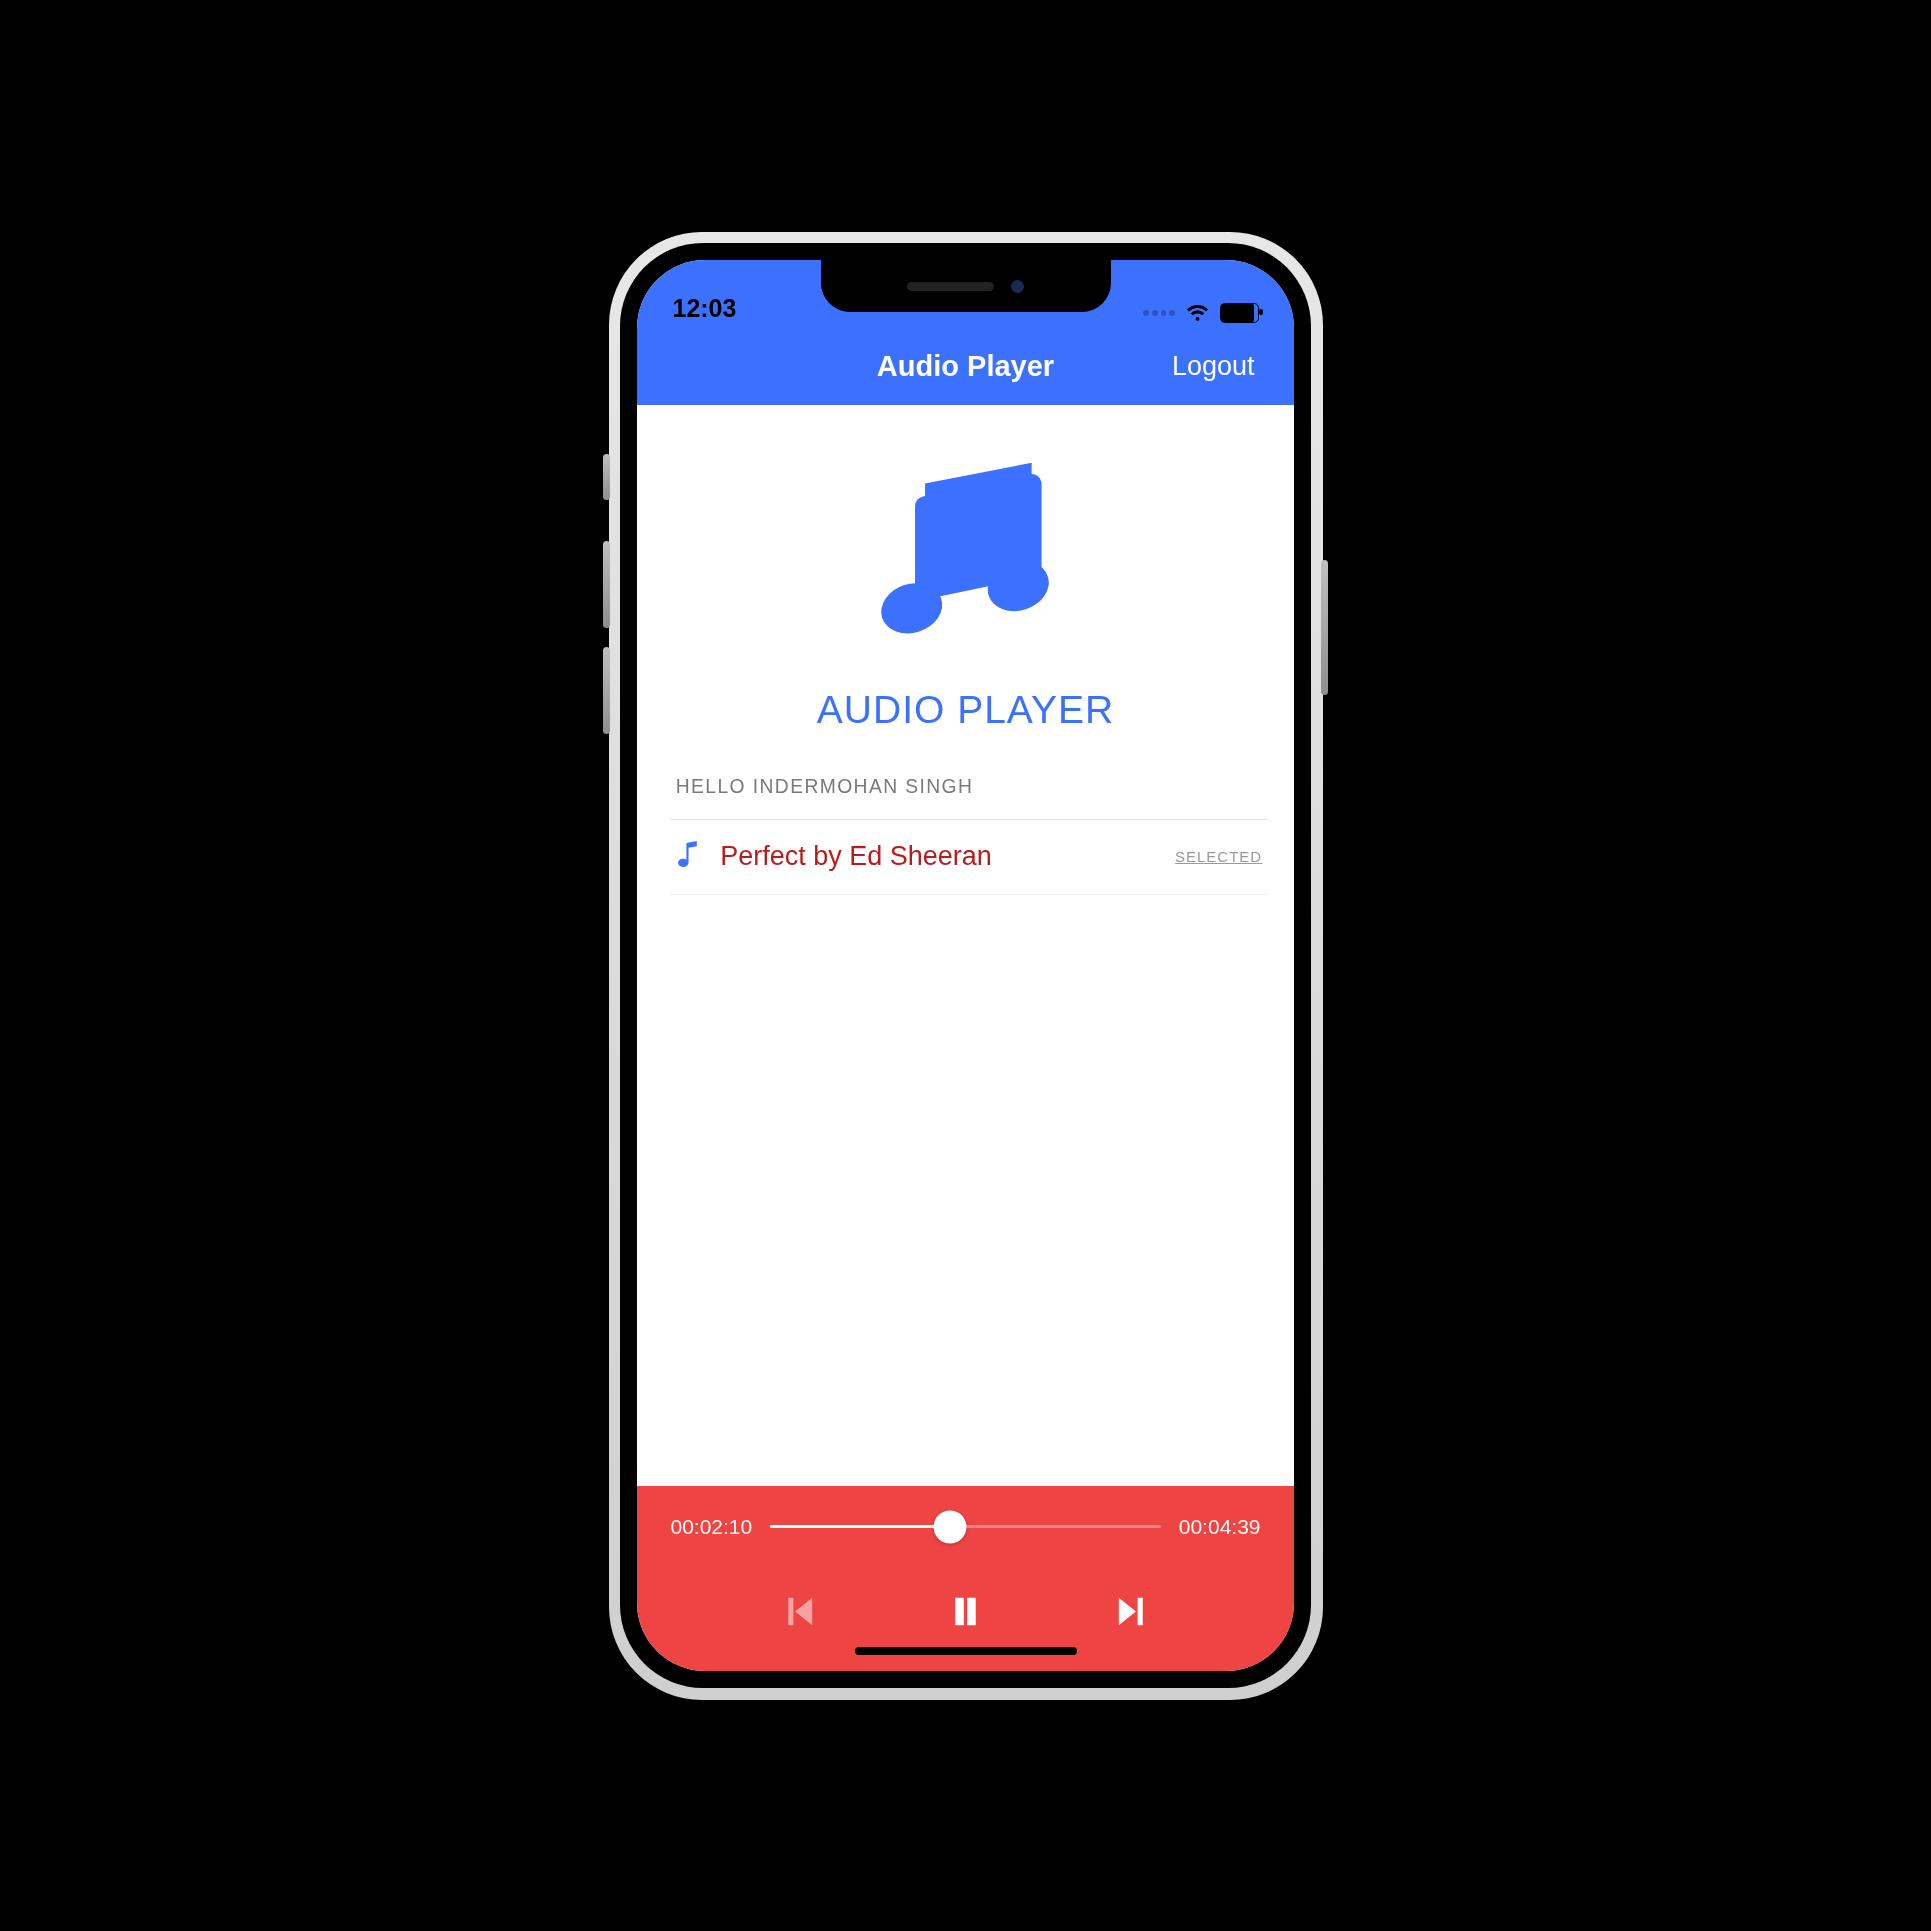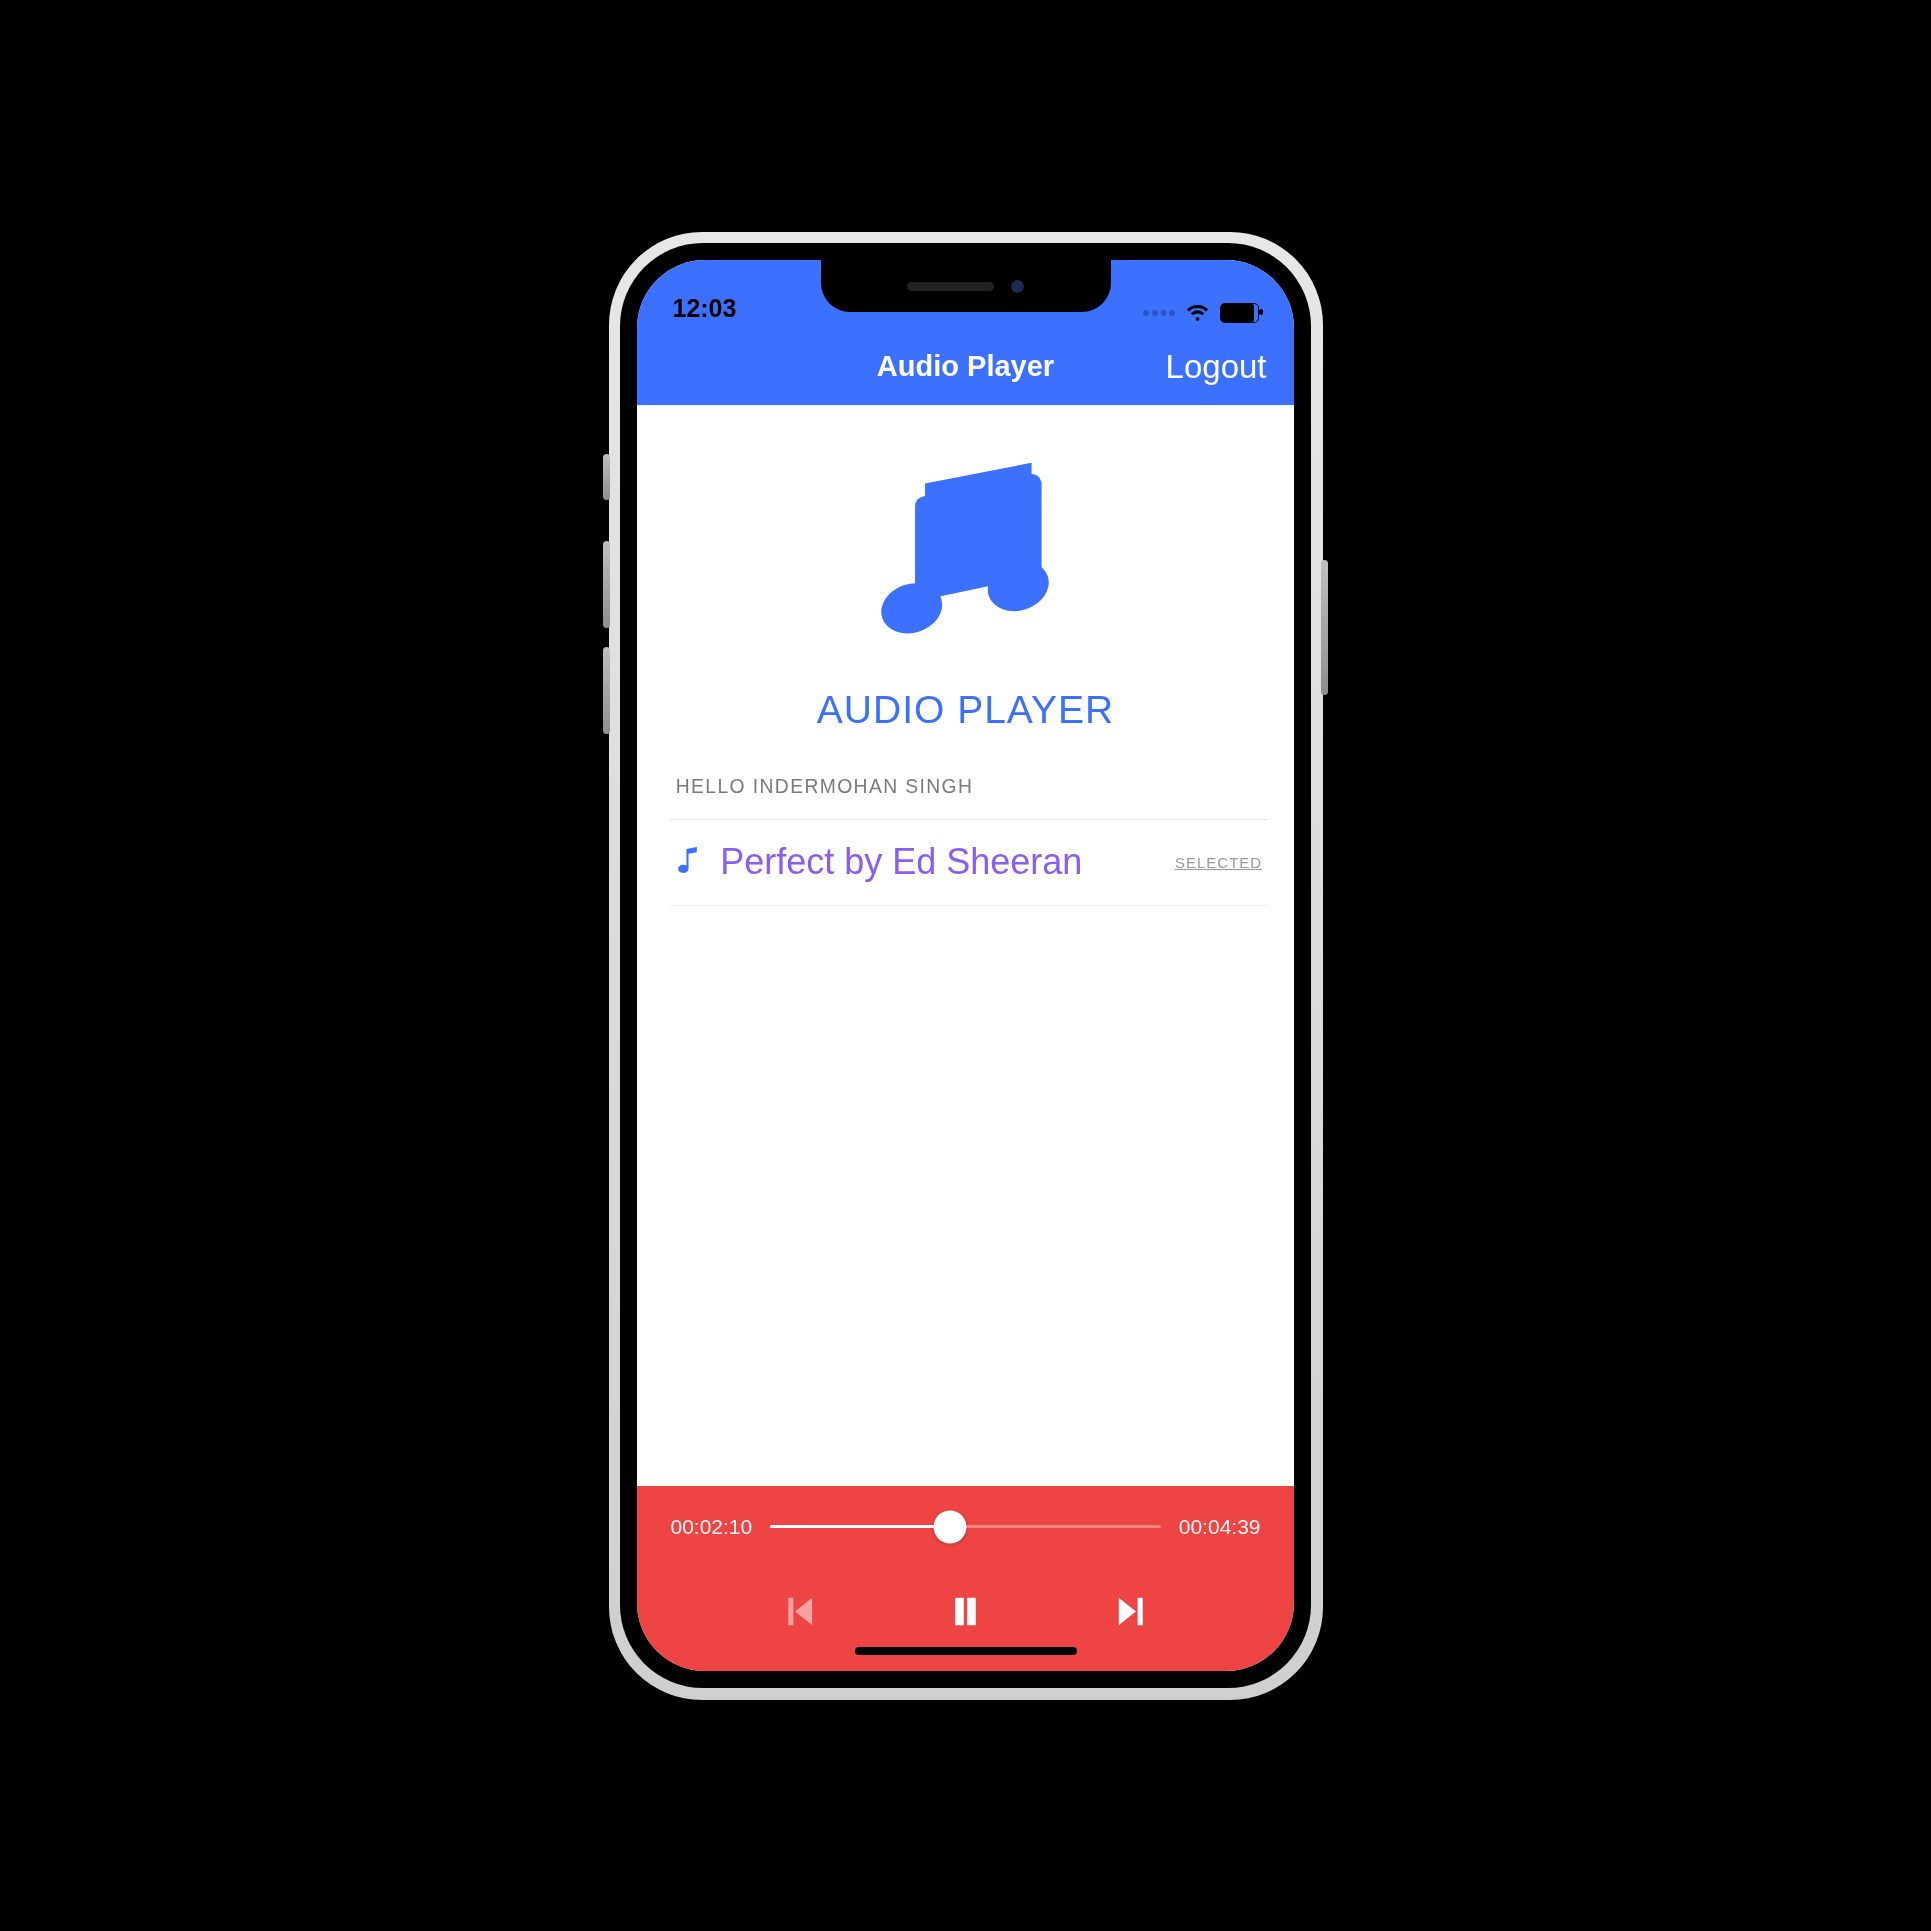--- a/index.html
+++ b/index.html
@@ -82,36 +82,36 @@
   .batt i { display:block; width:90%; height:100%; background:#000; border-radius:1.9px; }
 
   
   .navbar {
     height: 77px;
     background: #3b71fe;
     position: relative;
     display:flex; align-items:center; justify-content:center;
   }
   .nav-title { color:#fff; font-size: 29px; font-weight:700; }
-  .nav-right { position:absolute; right:27px; color:#fff; font-size:33px; }
+  .nav-right { position:absolute; right:39px; color:#fff; font-size:27px; }
 
   
   .content { flex:1; overflow:hidden; padding-top: 39px; display:flex; flex-direction:column; align-items:center; }
   .big-logo { color:#3b71fe; text-align:center; }
   .big-logo svg { width:222px; height:222px; }
   .big-title { color:#3b71fe; font-size:39px; font-weight:400; letter-spacing:1px; margin-top:17.4px; }
 
   .list-wrap { width:100%; padding: 44px 29px 0 29px; margin-left: 7px; }
   .list-header { color:#7a7a7a; font-size:19.3px; letter-spacing:1.4px; margin: 0 5.8px 21px 5.8px; }
   .divider { height:1px; background:#e4e4e4; width:100%; }
 
   .track-row { display:flex; align-items:center; padding: 19.3px 5.8px; border-bottom:1px solid #eee; gap:17.4px; }
   .track-row .note { flex:0 0 27px; color:#3b71fe; }
   .track-row .note svg { width:25px; height:29px; }
-  .track-title { flex:1; color:#8b5cf6; font-size:36px; line-height:1.3; }
+  .track-title { flex:1; color:#b91c1c; font-size:27px; line-height:1.3; }
   .track-trailing { color:#9a9a9a; font-size:15px; letter-spacing:1px;text-decoration:underline; }
   .track-trailing.play { color:#000; }
   .track-trailing.play svg { width:25px; height:25px; }
 
   
   .player {
     background:#ef4444;
     color:#fff;
     padding: 29px 33px 39px 33px;
   }

